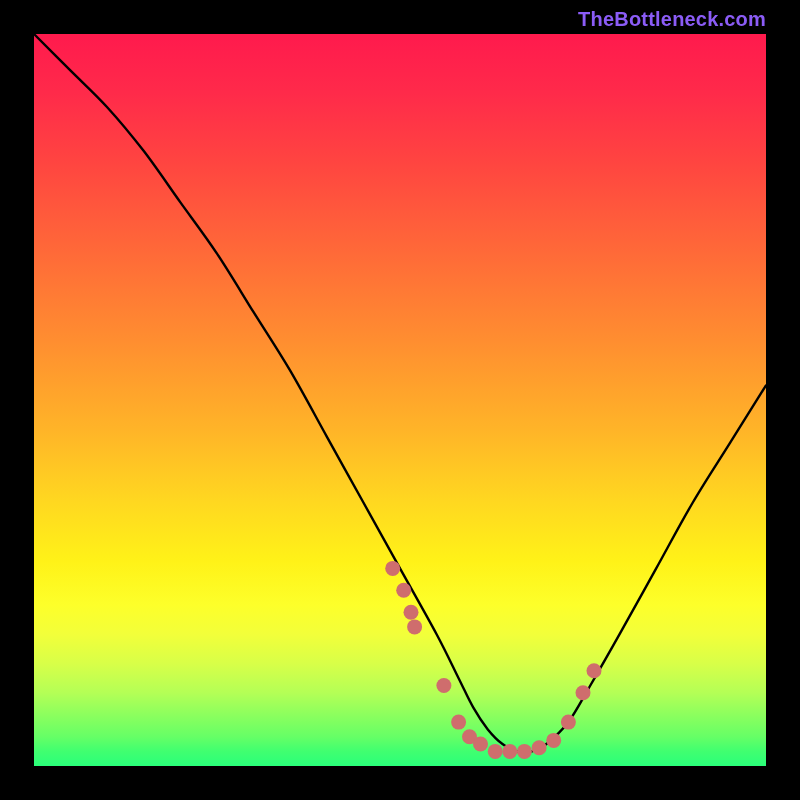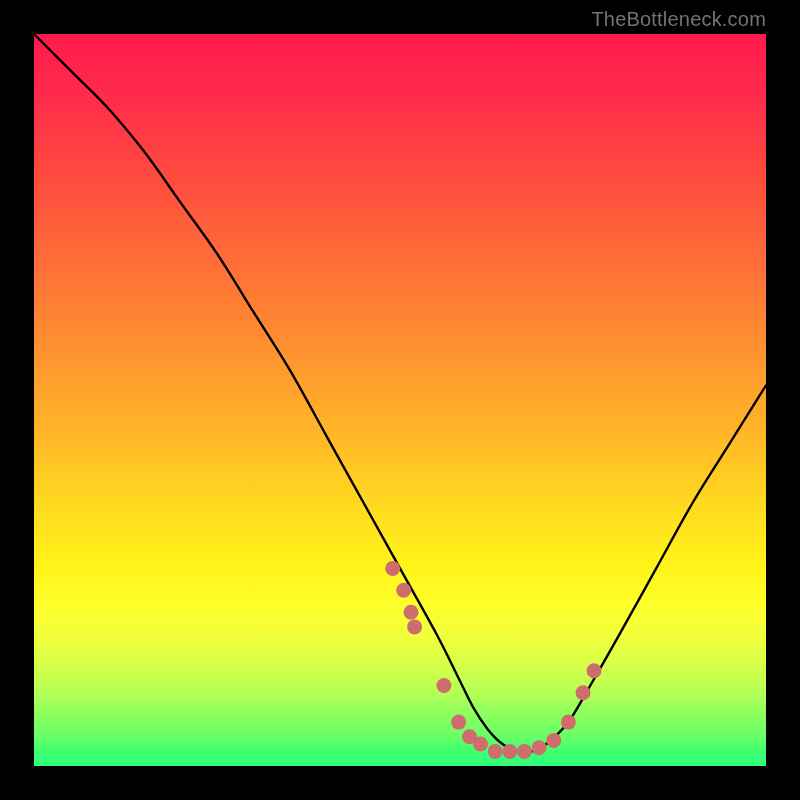--- a/index.html
+++ b/index.html
@@ -43,23 +43,23 @@
       #8cff5e 93%,
       #66ff66 96%,
       #40ff70 98%,
       #2aff7a 100%
     );
   }
   .attribution {
     position: absolute;
     top: 8px;
     right: 34px;
-    color: #737373;
+    color: #8b5cf6;
     font-size: 20px;
-    font-weight: 400;
+    font-weight: 700;
     letter-spacing: 0.2px;
   }
   svg.curve {
     position: absolute;
     left: 0;
     top: 0;
     width: 732px;
     height: 732px;
     overflow: visible;
   }

